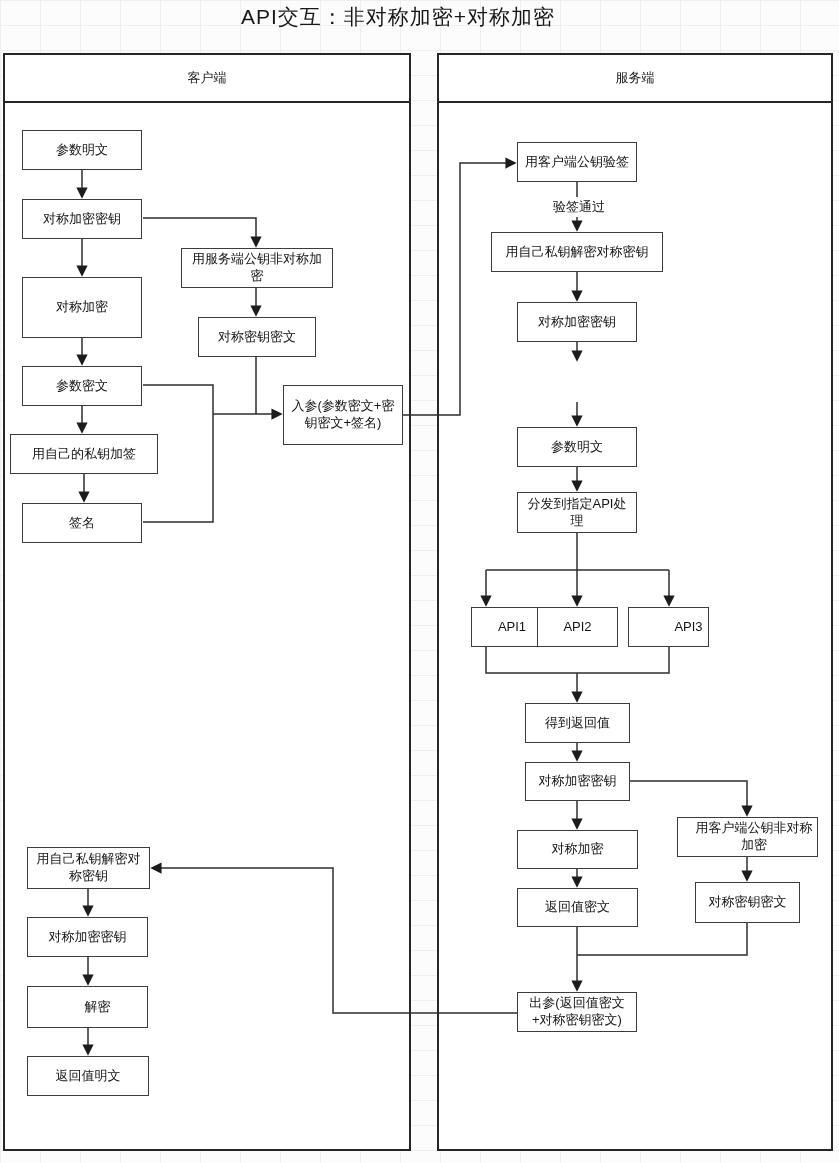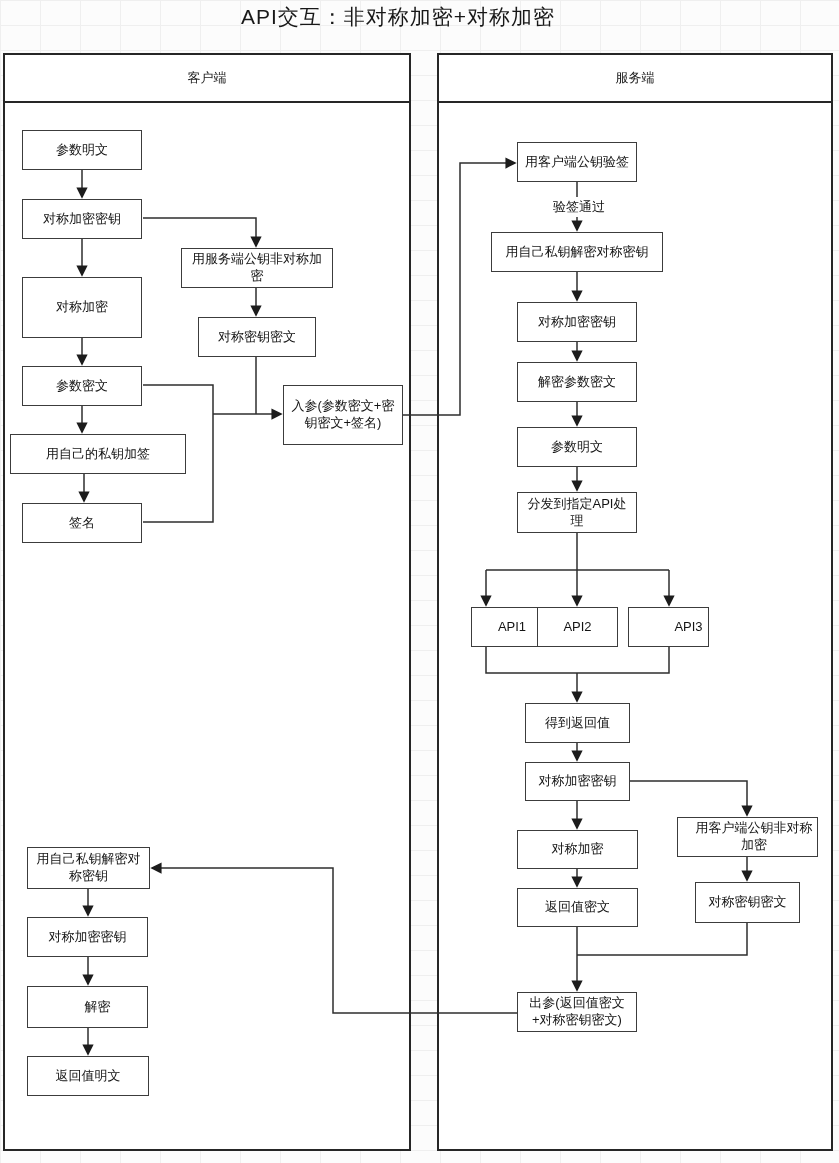--- a/index.html
+++ b/index.html
@@ -127,36 +127,35 @@
       <path d="M88,889 V915" marker-end="url(#arw)"></path>
       <path d="M88,957 V984" marker-end="url(#arw)"></path>
       <path d="M88,1028 V1054" marker-end="url(#arw)"></path>
     </g>
   </svg>
 
   <div class="node" style="left:22px;top:130px;width:120px;height:40px;">参数明文</div>
   <div class="node" style="left:22px;top:199px;width:120px;height:40px;">对称加密密钥</div>
   <div class="node" style="left:22px;top:277px;width:120px;height:61px;">对称加密</div>
   <div class="node" style="left:22px;top:366px;width:120px;height:40px;">参数密文</div>
-  <div class="node" style="left:10px;top:434px;width:176px;height:40px;">用自己的私钥加签</div>
+  <div class="node" style="left:10px;top:434px;width:148px;height:40px;">用自己的私钥加签</div>
   <div class="node" style="left:22px;top:503px;width:120px;height:40px;">签名</div>
   <div class="node" style="left:181px;top:248px;width:152px;height:40px;">用服务端公钥非对称加密</div>
   <div class="node" style="left:198px;top:317px;width:118px;height:40px;">对称密钥密文</div>
   <div class="node" style="left:283px;top:385px;width:120px;height:60px;">入参(参数密文+密钥密文+签名)</div>
 
   <div class="node" style="left:27px;top:847px;width:123px;height:42px;">用自己私钥解密对称密钥</div>
   <div class="node" style="left:27px;top:917px;width:121px;height:40px;">对称加密密钥</div>
   <div class="node" style="left:27px;top:986px;width:121px;height:42px;padding-left:24px;">解密</div>
   <div class="node" style="left:27px;top:1056px;width:122px;height:40px;">返回值明文</div>
 
   <div class="node" style="left:517px;top:142px;width:120px;height:40px;">用客户端公钥验签</div>
   <div class="flow-label" style="left:549px;top:197px;width:56px;">验签通过</div>
   <div class="node" style="left:491px;top:232px;width:172px;height:40px;">用自己私钥解密对称密钥</div>
   <div class="node" style="left:517px;top:302px;width:120px;height:40px;">对称加密密钥</div>
-  <div class="node" style="left:517px;top:362px;width:120px;height:40px;">解密参数密文</div>
   <div class="node" style="left:517px;top:427px;width:120px;height:40px;">参数明文</div>
   <div class="node" style="left:517px;top:492px;width:120px;height:41px;">分发到指定API处理</div>
   <div class="node" style="left:445px;top:607px;width:82px;height:40px;margin-left:26px;">API1</div>
   <div class="node" style="left:537px;top:607px;width:81px;height:40px;">API2</div>
   <div class="node" style="left:628px;top:607px;width:81px;height:40px;padding-left:44px;">API3</div>
   <div class="node" style="left:525px;top:703px;width:105px;height:40px;">得到返回值</div>
   <div class="node" style="left:525px;top:762px;width:105px;height:39px;">对称加密密钥</div>
   <div class="node" style="left:517px;top:830px;width:121px;height:39px;">对称加密</div>
   <div class="node" style="left:517px;top:888px;width:121px;height:39px;">返回值密文</div>
   <div class="node" style="left:677px;top:817px;width:141px;height:40px;padding-left:17px;">用客户端公钥非对称加密</div>

